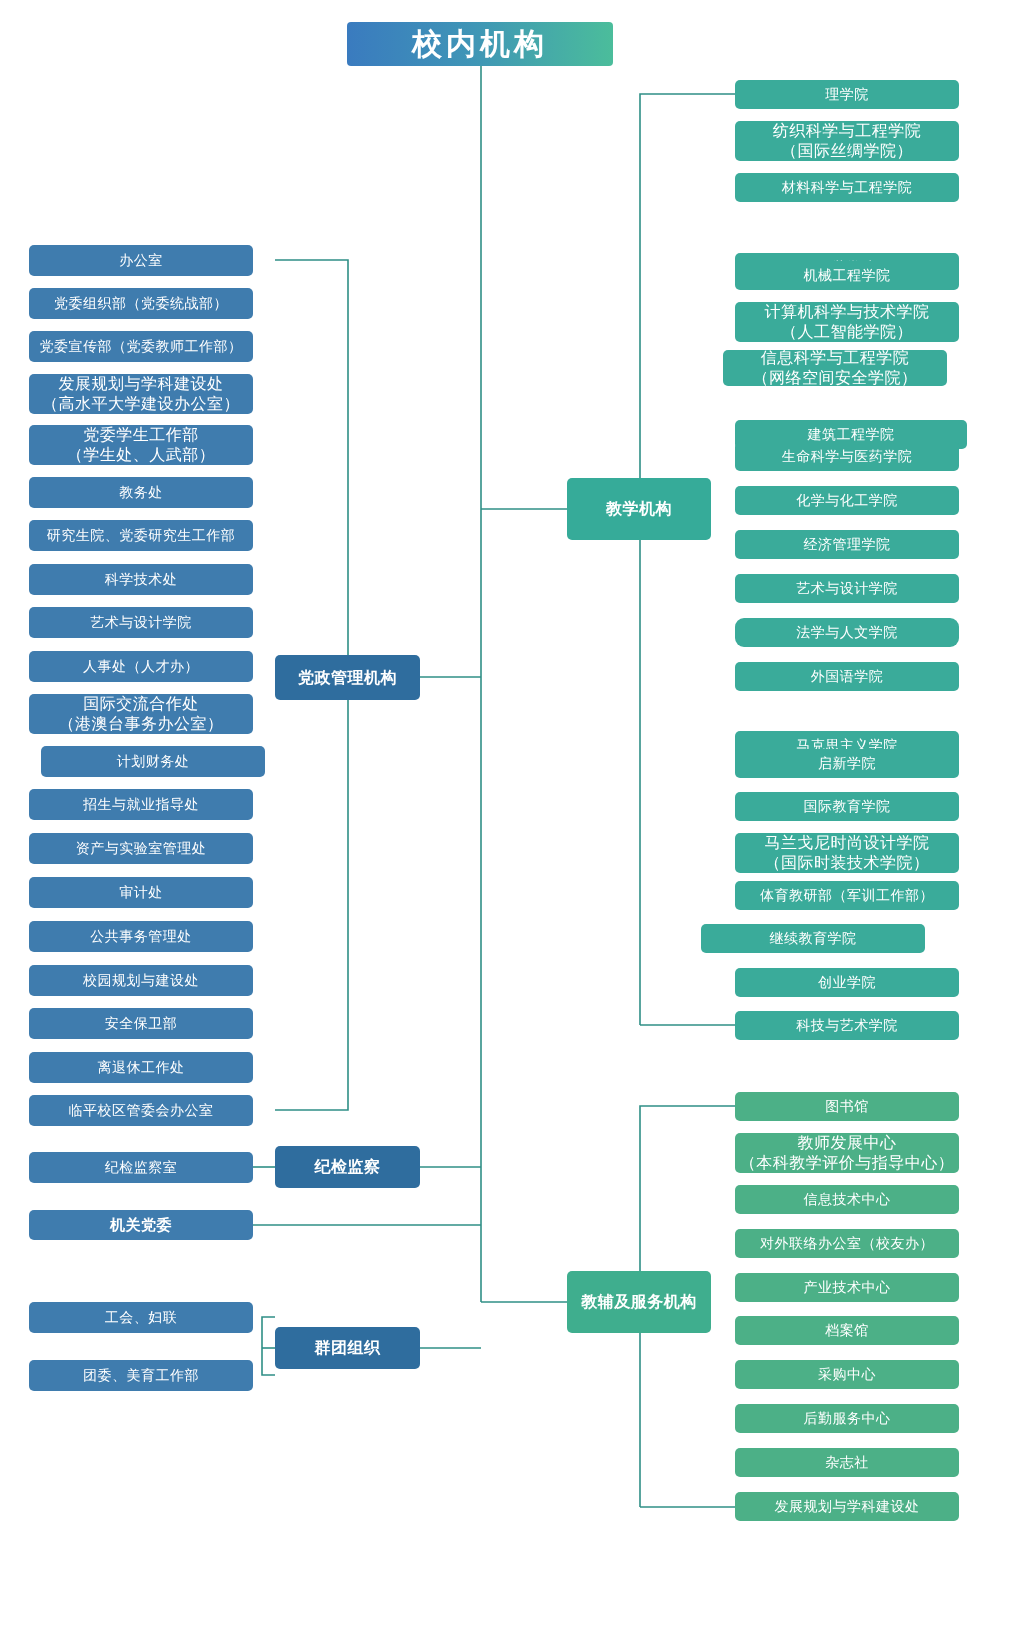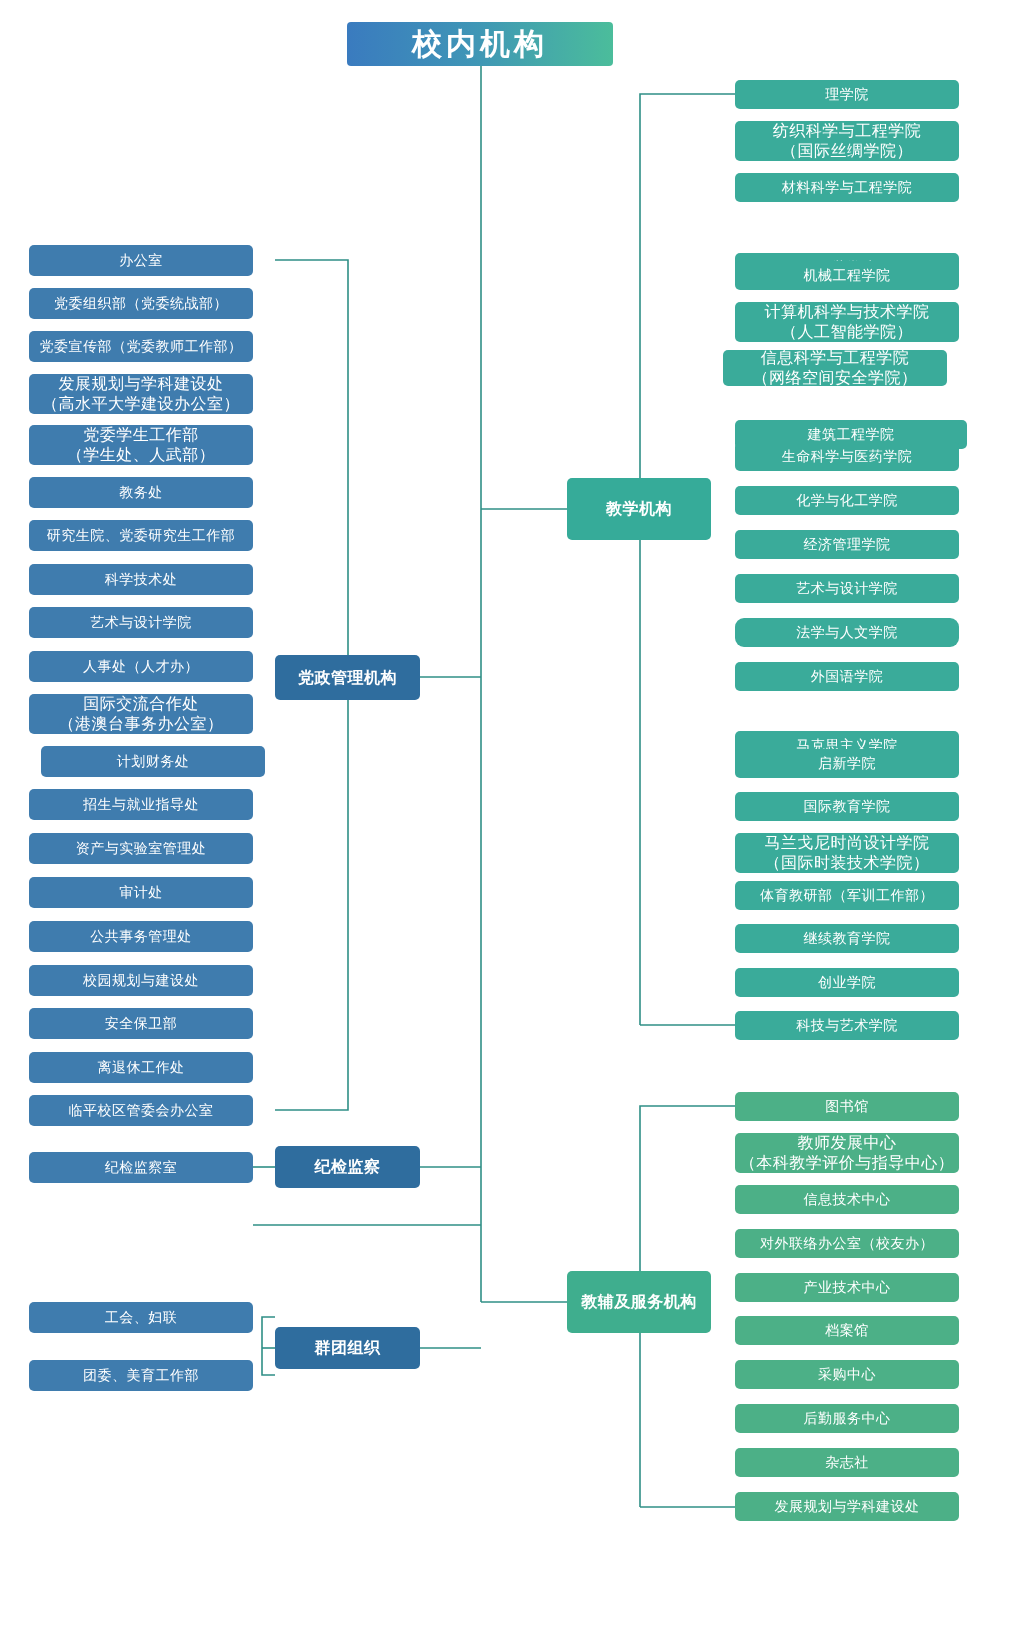--- a/index.html
+++ b/index.html
@@ -116,20 +116,21 @@
       <path d="M 711 1302 L 640 1302 L 640 1106 L 735 1106"></path>
       <path d="M 640 1507 L 735 1507"></path>
       <path d="M 640 1302 L 640 1507"></path>
     </g>
   </svg>
 
   <div class="node title-node" style="left:347px; top:22px; width:266px; height:44px;">校内机构</div>
 
   <div class="node blue-dark" style="left:275px; top:655px; width:145px; height:45px;">党政管理机构</div>
   <div class="node blue-dark" style="left:275px; top:1146px; width:145px; height:42px;">纪检监察</div>
+  <div class="node blue" style="left:29px; top:1210px; width:224px; height:30px; font-weight:bold; font-size:15px;">机关党委</div>
   <div class="node blue-dark" style="left:275px; top:1327px; width:145px; height:42px;">群团组织</div>
   <div class="node teal-dark" style="left:567px; top:478px; width:144px; height:62px;">教学机构</div>
   <div class="node green-dark" style="left:567px; top:1271px; width:144px; height:62px;">教辅及服务机构</div>
 
   <div class="node blue" style="left:29px; top:245px; width:224px; height:31px;">办公室</div>
   <div class="node blue" style="left:29px; top:288px; width:224px; height:31px;">党委组织部（党委统战部）</div>
   <div class="node blue" style="left:29px; top:331px; width:224px; height:31px;">党委宣传部（党委教师工作部）</div>
   <div class="node blue two-line" style="left:29px; top:374px; width:224px; height:40px; white-space:pre-line;">发展规划与学科建设处
 （高水平大学建设办公室）</div>
   <div class="node blue two-line" style="left:29px; top:425px; width:224px; height:40px; white-space:pre-line;">党委学生工作部
@@ -172,21 +173,21 @@
   <div class="node teal" style="left:735px; top:530px; width:224px; height:29px;">经济管理学院</div>
   <div class="node teal" style="left:735px; top:574px; width:224px; height:29px;">艺术与设计学院</div>
   <div class="node teal" style="left:735px; top:618px; width:224px; height:29px;border-radius:9px;">法学与人文学院</div>
   <div class="node teal" style="left:735px; top:662px; width:224px; height:29px;">外国语学院</div>
   <div class="node teal" style="left:735px; top:705px; width:224px; height:29px;margin-top:26px;">马克思主义学院</div>
   <div class="node teal" style="left:735px; top:749px; width:224px; height:29px;">启新学院</div>
   <div class="node teal" style="left:735px; top:792px; width:224px; height:29px;">国际教育学院</div>
   <div class="node teal two-line" style="left:735px; top:833px; width:224px; height:40px; white-space:pre-line;">马兰戈尼时尚设计学院
 （国际时装技术学院）</div>
   <div class="node teal" style="left:735px; top:881px; width:224px; height:29px;">体育教研部（军训工作部）</div>
-  <div class="node teal" style="left:735px; top:924px; width:224px; height:29px;">继续教育学院</div>
+  <div class="node teal" style="left:701px; top:924px; width:224px; height:29px;">继续教育学院</div>
   <div class="node teal" style="left:735px; top:968px; width:224px; height:29px;">创业学院</div>
   <div class="node teal" style="left:735px; top:1011px; width:224px; height:29px;">科技与艺术学院</div>
 
   <div class="node green" style="left:735px; top:1092px; width:224px; height:29px;">图书馆</div>
   <div class="node green two-line" style="left:735px; top:1133px; width:224px; height:40px; white-space:pre-line;">教师发展中心
 （本科教学评价与指导中心）</div>
   <div class="node green" style="left:735px; top:1185px; width:224px; height:29px;">信息技术中心</div>
   <div class="node green" style="left:735px; top:1229px; width:224px; height:29px;">对外联络办公室（校友办）</div>
   <div class="node green" style="left:735px; top:1273px; width:224px; height:29px;">产业技术中心</div>
   <div class="node green" style="left:735px; top:1316px; width:224px; height:29px;">档案馆</div>

